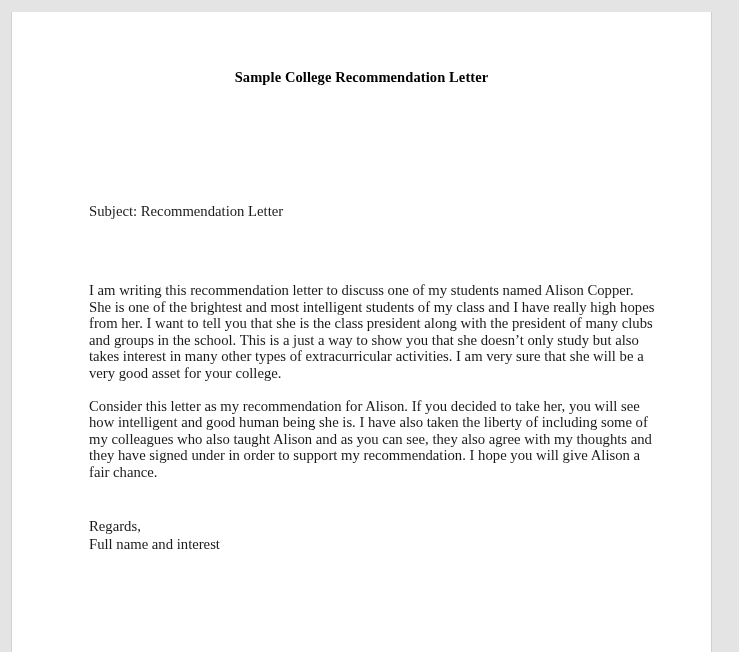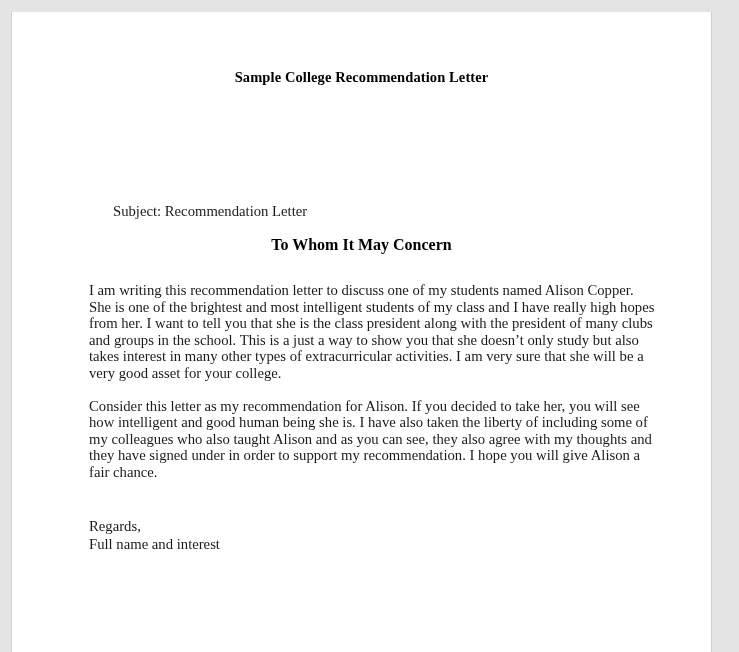--- a/index.html
+++ b/index.html
@@ -66,21 +66,20 @@
   }
 
   .subject-line {
     position: absolute;
     top: 191px;
     left: 77px;
     font-size: 14.7px;
     line-height: 17.5px;
     color: #1a1a1a;
     white-space: nowrap;
-    margin-left: 24px;
   }
 
   .salutation {
     position: absolute;
     top: 224px;
     left: 0;
     width: 100%;
     text-align: center;
     font-weight: bold;
     font-size: 16px;
@@ -125,21 +124,20 @@
 
 <div class="page-canvas">
   <div class="document-page">
     <div class="doc-inner">
 
       <div class="doc-title">Sample College Recommendation Letter</div>
 
 
       <div class="subject-line">Subject: Recommendation Letter</div>
 
-      <div class="salutation">To Whom It May Concern</div>
 
       <div class="body-block">
         <p class="body-paragraph">I am writing this recommendation letter to discuss one of my students named Alison Copper. She is one of the brightest and most intelligent students of my class and I have really high hopes from her. I want to tell you that she is the class president along with the president of many clubs and groups in the school. This is a just a way to show you that she doesn’t only study but also takes interest in many other types of extracurricular activities. I am very sure that she will be a very good asset for your college.</p>
         <p class="body-paragraph">Consider this letter as my recommendation for Alison. If you decided to take her, you will see how intelligent and good human being she is. I have also taken the liberty of including some of my colleagues who also taught Alison and as you can see, they also agree with my thoughts and they have signed under in order to support my recommendation. I hope you will give Alison a fair chance.</p>
       </div>
 
       <div class="closing-block">
         <span class="closing-regards">Regards,</span>
         <span class="closing-signature">Full name and interest</span>
       </div>

